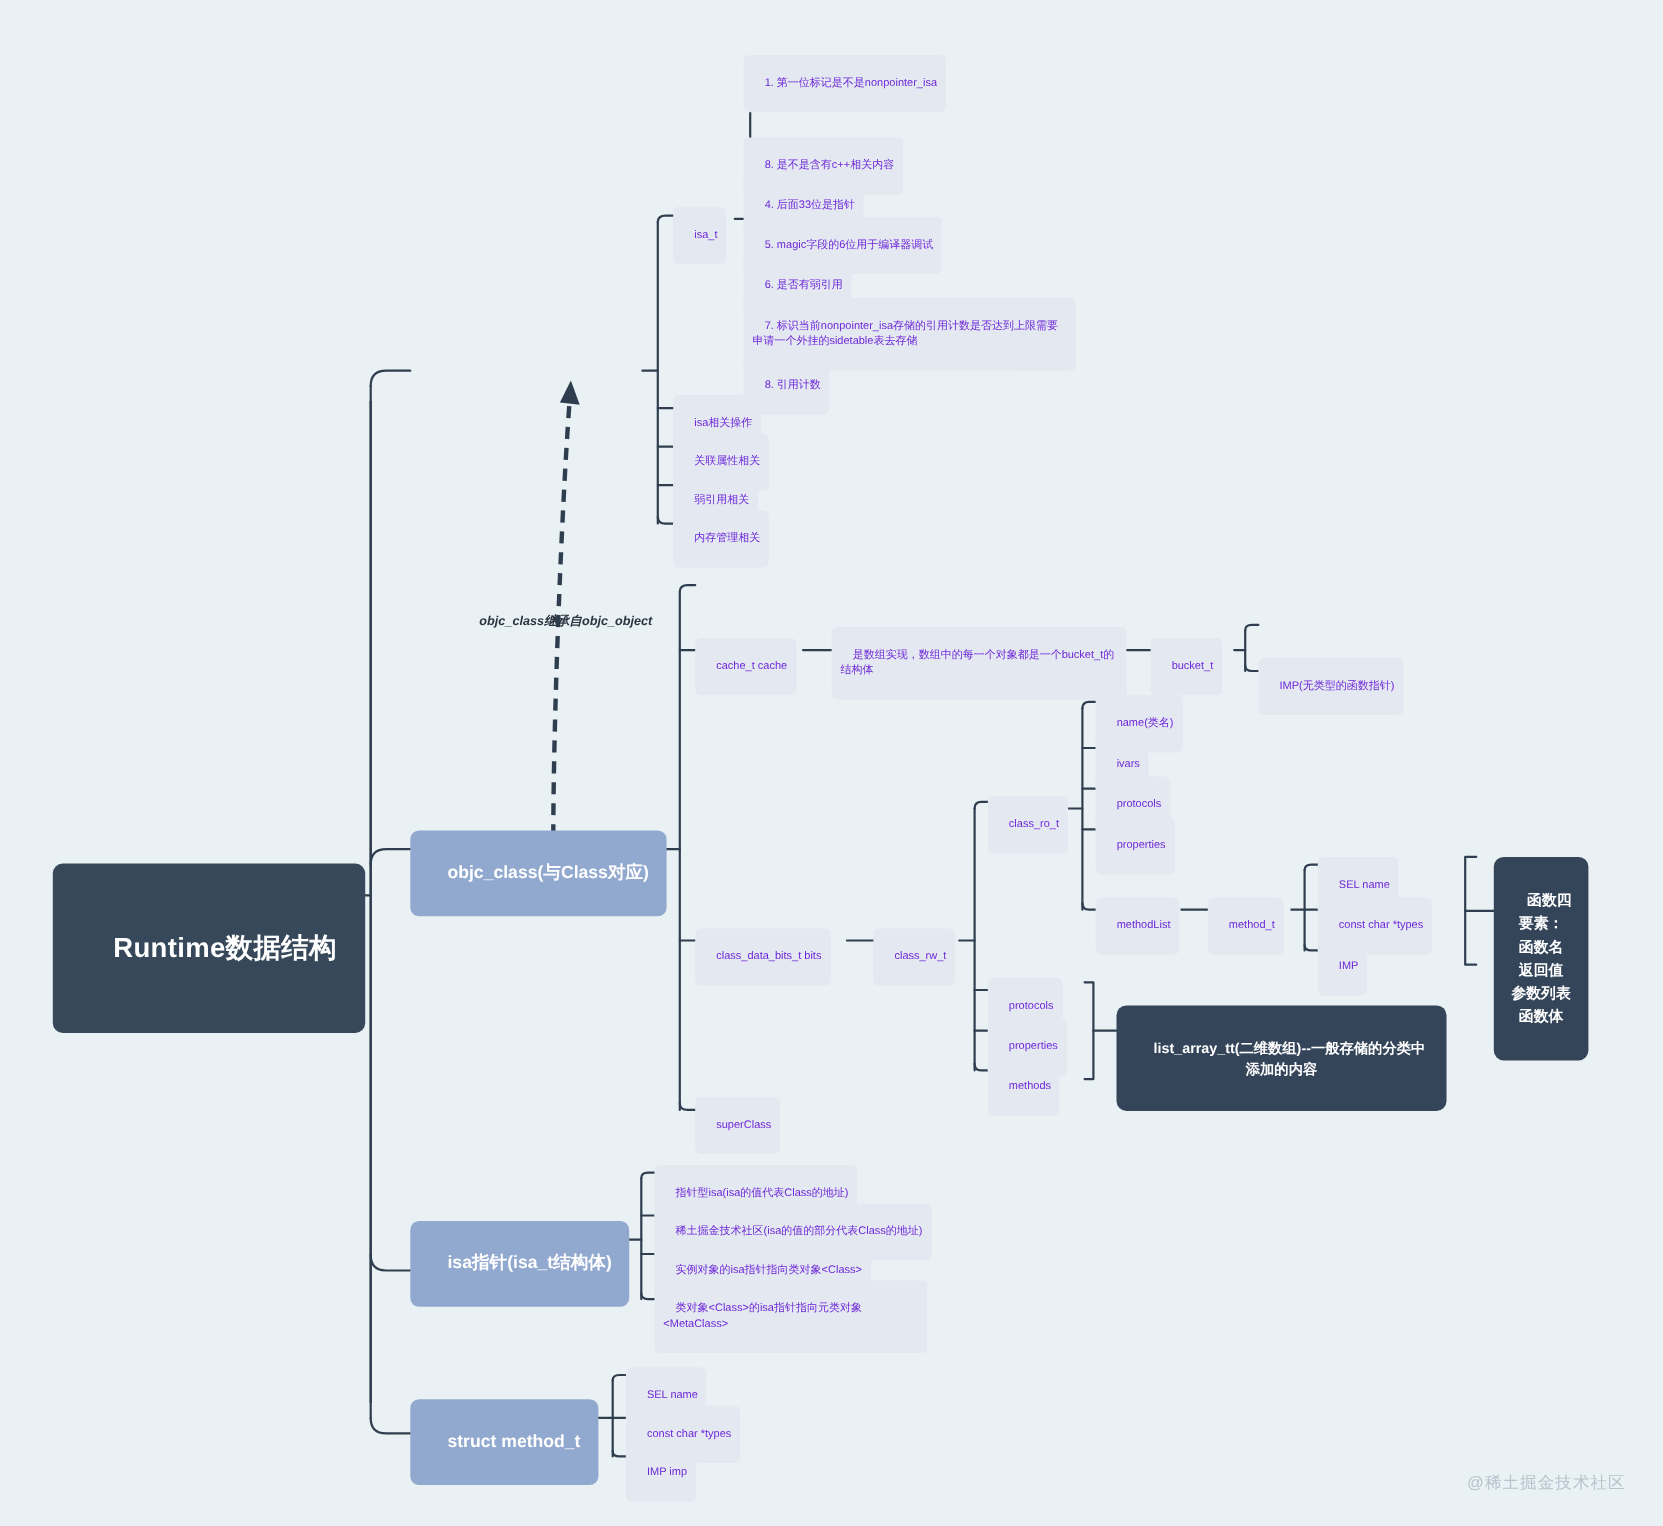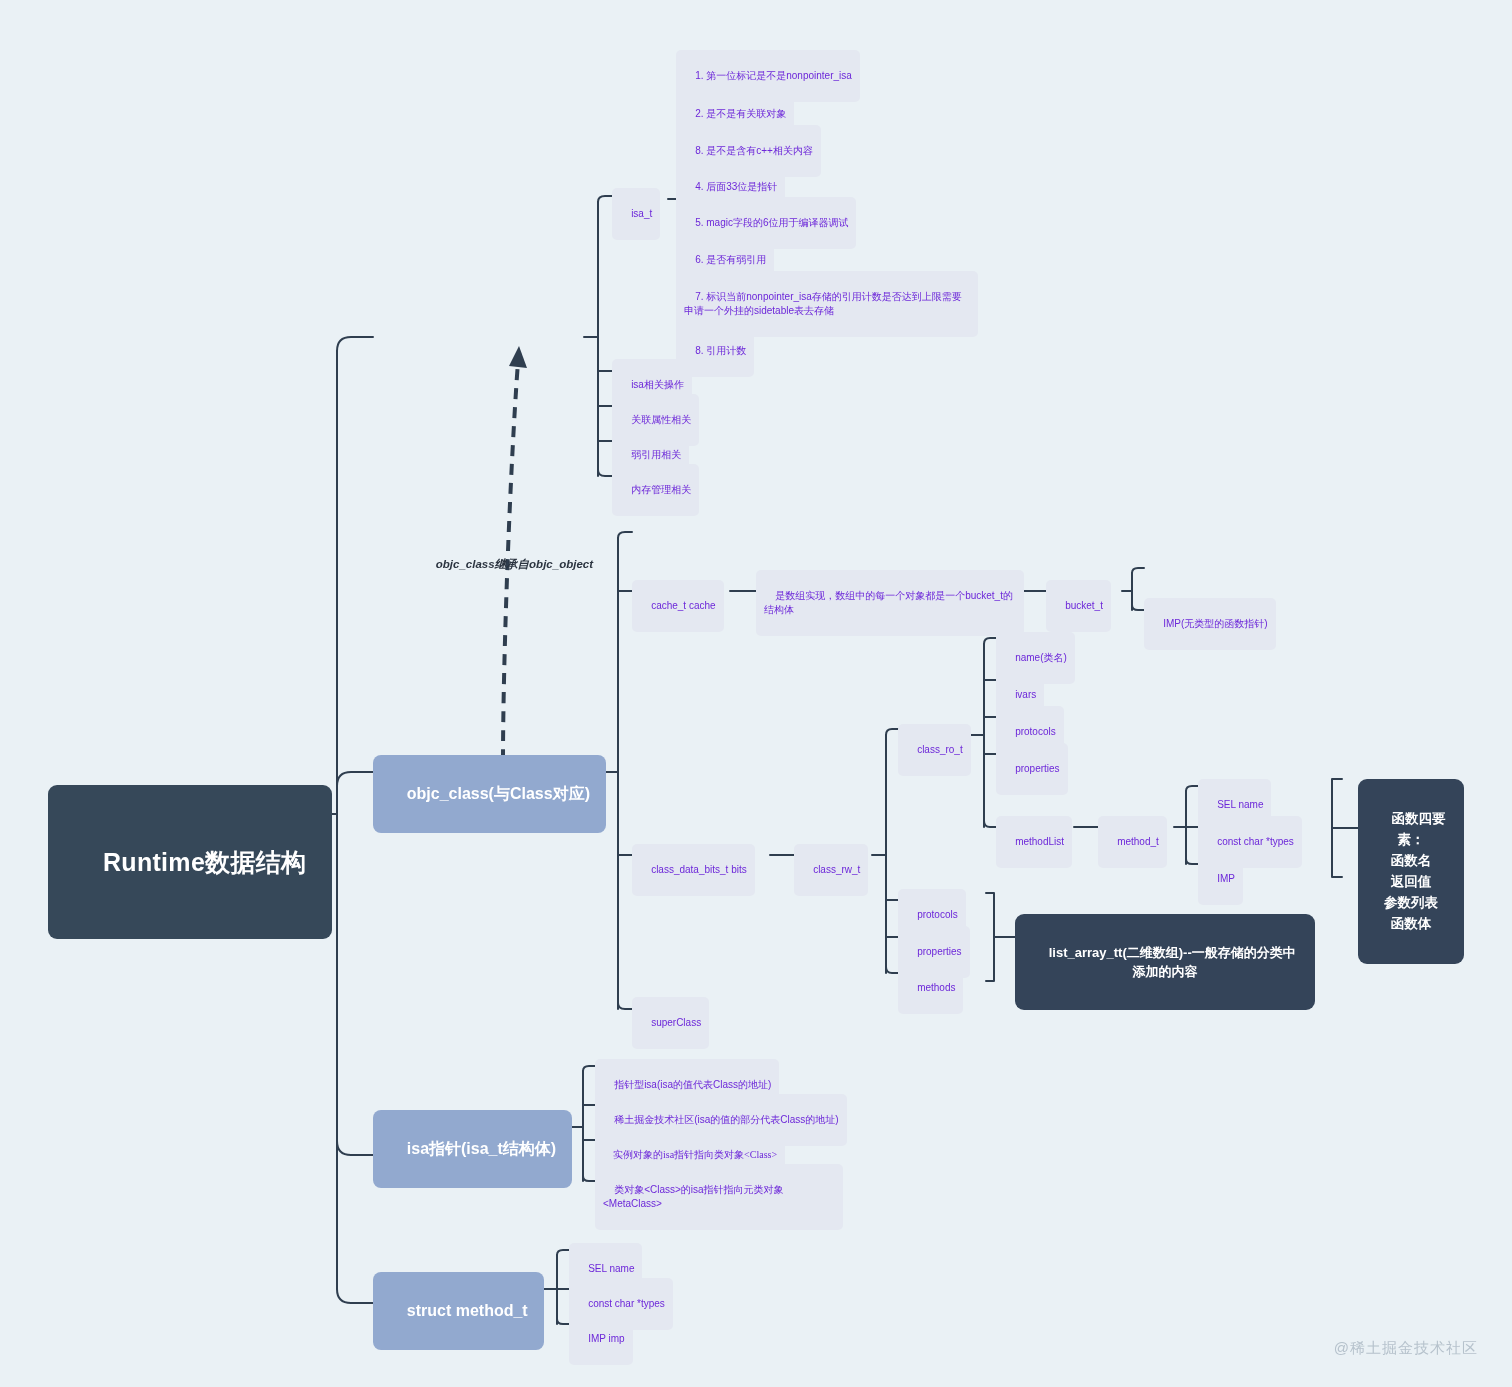--- a/index.html
+++ b/index.html
@@ -177,23 +177,20 @@
   </div>
 
 
   <div class="node leaf" style="left:612px; top:188px;">
     <span>isa_t</span>
   </div>
 
   <div class="node leaf" style="left:676px; top:50px; max-width:300px;">
     <span>1. 第一位标记是不是nonpointer_isa</span>
   </div>
-  <div class="node leaf" style="left:676px; top:88px;">
-    <span>2. 是不是有关联对象</span>
-  </div>
   <div class="node leaf" style="left:676px; top:125px;">
     <span>8. 是不是含有c++相关内容</span>
   </div>
   <div class="node leaf" style="left:676px; top:161px;">
     <span>4. 后面33位是指针</span>
   </div>
   <div class="node leaf" style="left:676px; top:197px;">
     <span>5. magic字段的6位用于编译器调试</span>
   </div>
   <div class="node leaf" style="left:676px; top:234px;">
@@ -272,21 +269,21 @@
   </div>
   <div class="node leaf" style="left:1198px; top:779px;">
     <span>SEL name</span>
   </div>
   <div class="node leaf" style="left:1198px; top:816px;">
     <span>const char *types</span>
   </div>
   <div class="node leaf" style="left:1198px; top:853px;">
     <span>IMP</span>
   </div>
-  <div class="node dark stack" style="left:1358px; top:779px; width:106px;">
+  <div class="node dark stack" style="left:1358px; top:779px; width:86px;">
     <span>函数四要素：
 函数名
 返回值
 参数列表
 函数体</span>
   </div>
 
   <div class="node leaf" style="left:898px; top:889px;">
     <span>protocols</span>
   </div>
@@ -306,21 +303,21 @@
 
   <div class="node branch" style="left:373px; top:1110px;">
     <span>isa指针(isa_t结构体)</span>
   </div>
   <div class="node leaf" style="left:595px; top:1059px;">
     <span>指针型isa(isa的值代表Class的地址)</span>
   </div>
   <div class="node leaf" style="left:595px; top:1094px;">
     <span>稀土掘金技术社区(isa的值的部分代表Class的地址)</span>
   </div>
-  <div class="node leaf" style="left:595px; top:1129px;font-family:Liberation Serif, serif;">
+  <div class="node leaf" style="left:595px; top:1129px;">
     <span>实例对象的isa指针指向类对象&lt;Class&gt;</span>
   </div>
   <div class="node leaf" style="left:595px; top:1164px; width:248px;">
     <span>类对象&lt;Class&gt;的isa指针指向元类对象&lt;MetaClass&gt;</span>
   </div>
 
   <div class="node branch" style="left:373px; top:1272px;">
     <span>struct method_t</span>
   </div>
   <div class="node leaf" style="left:569px; top:1243px;">

